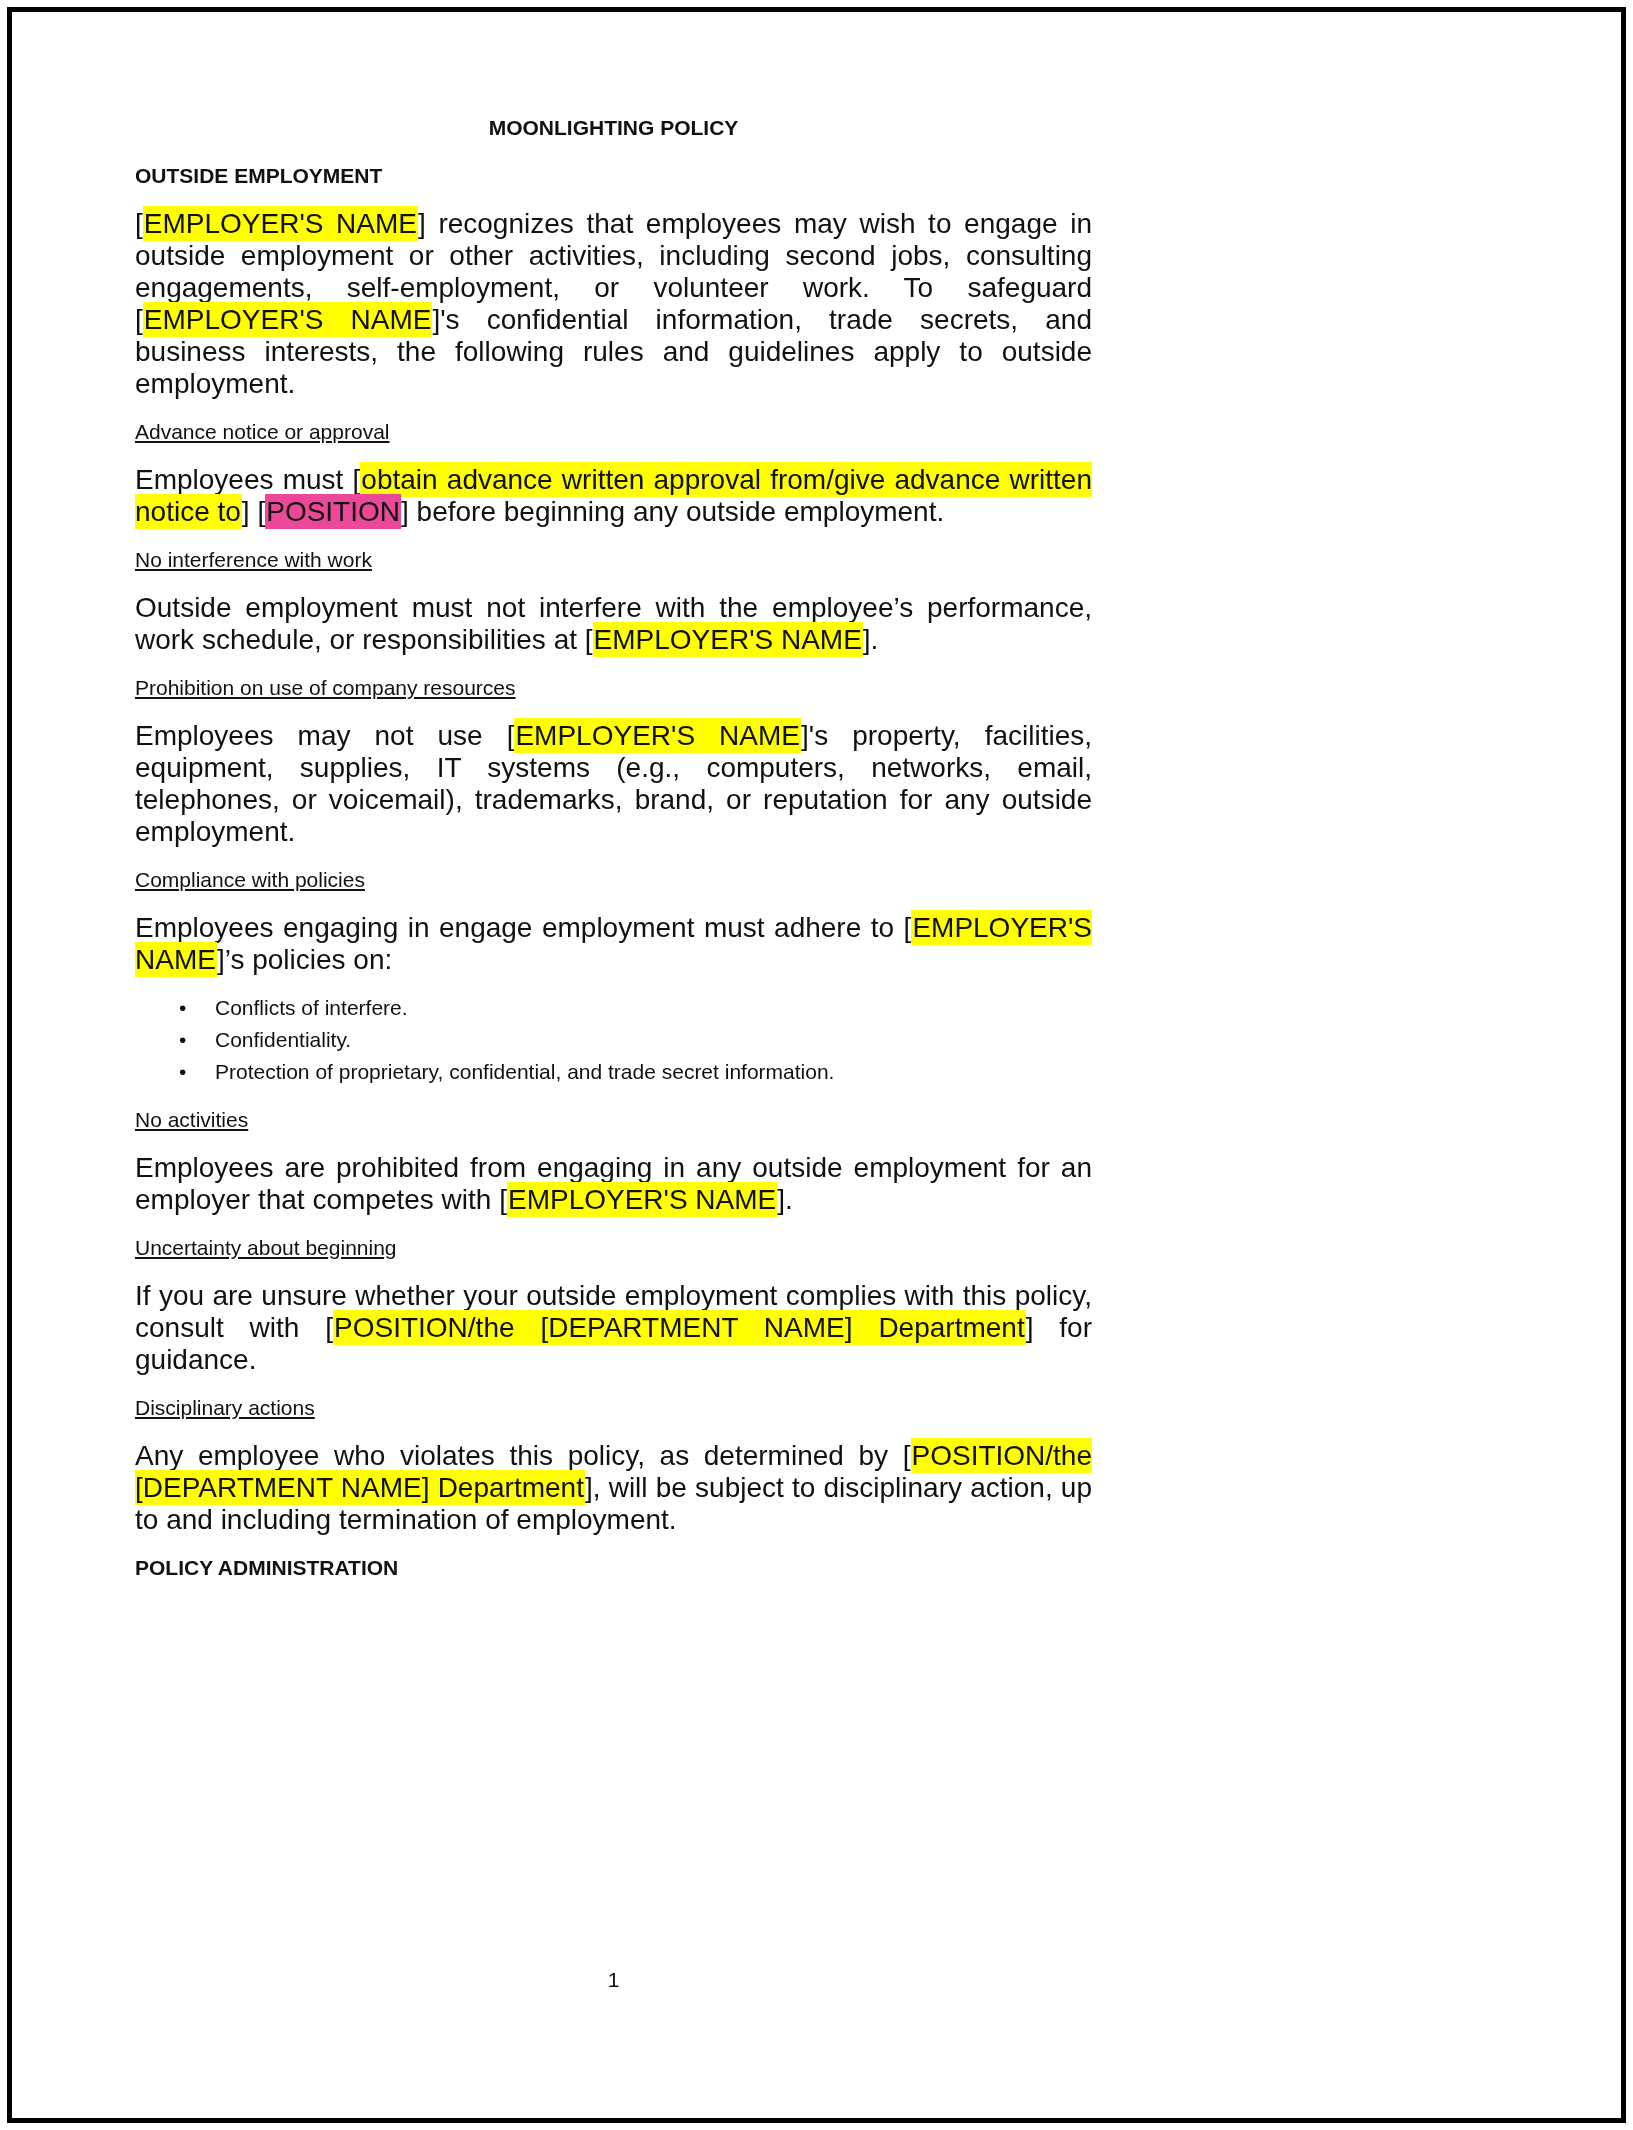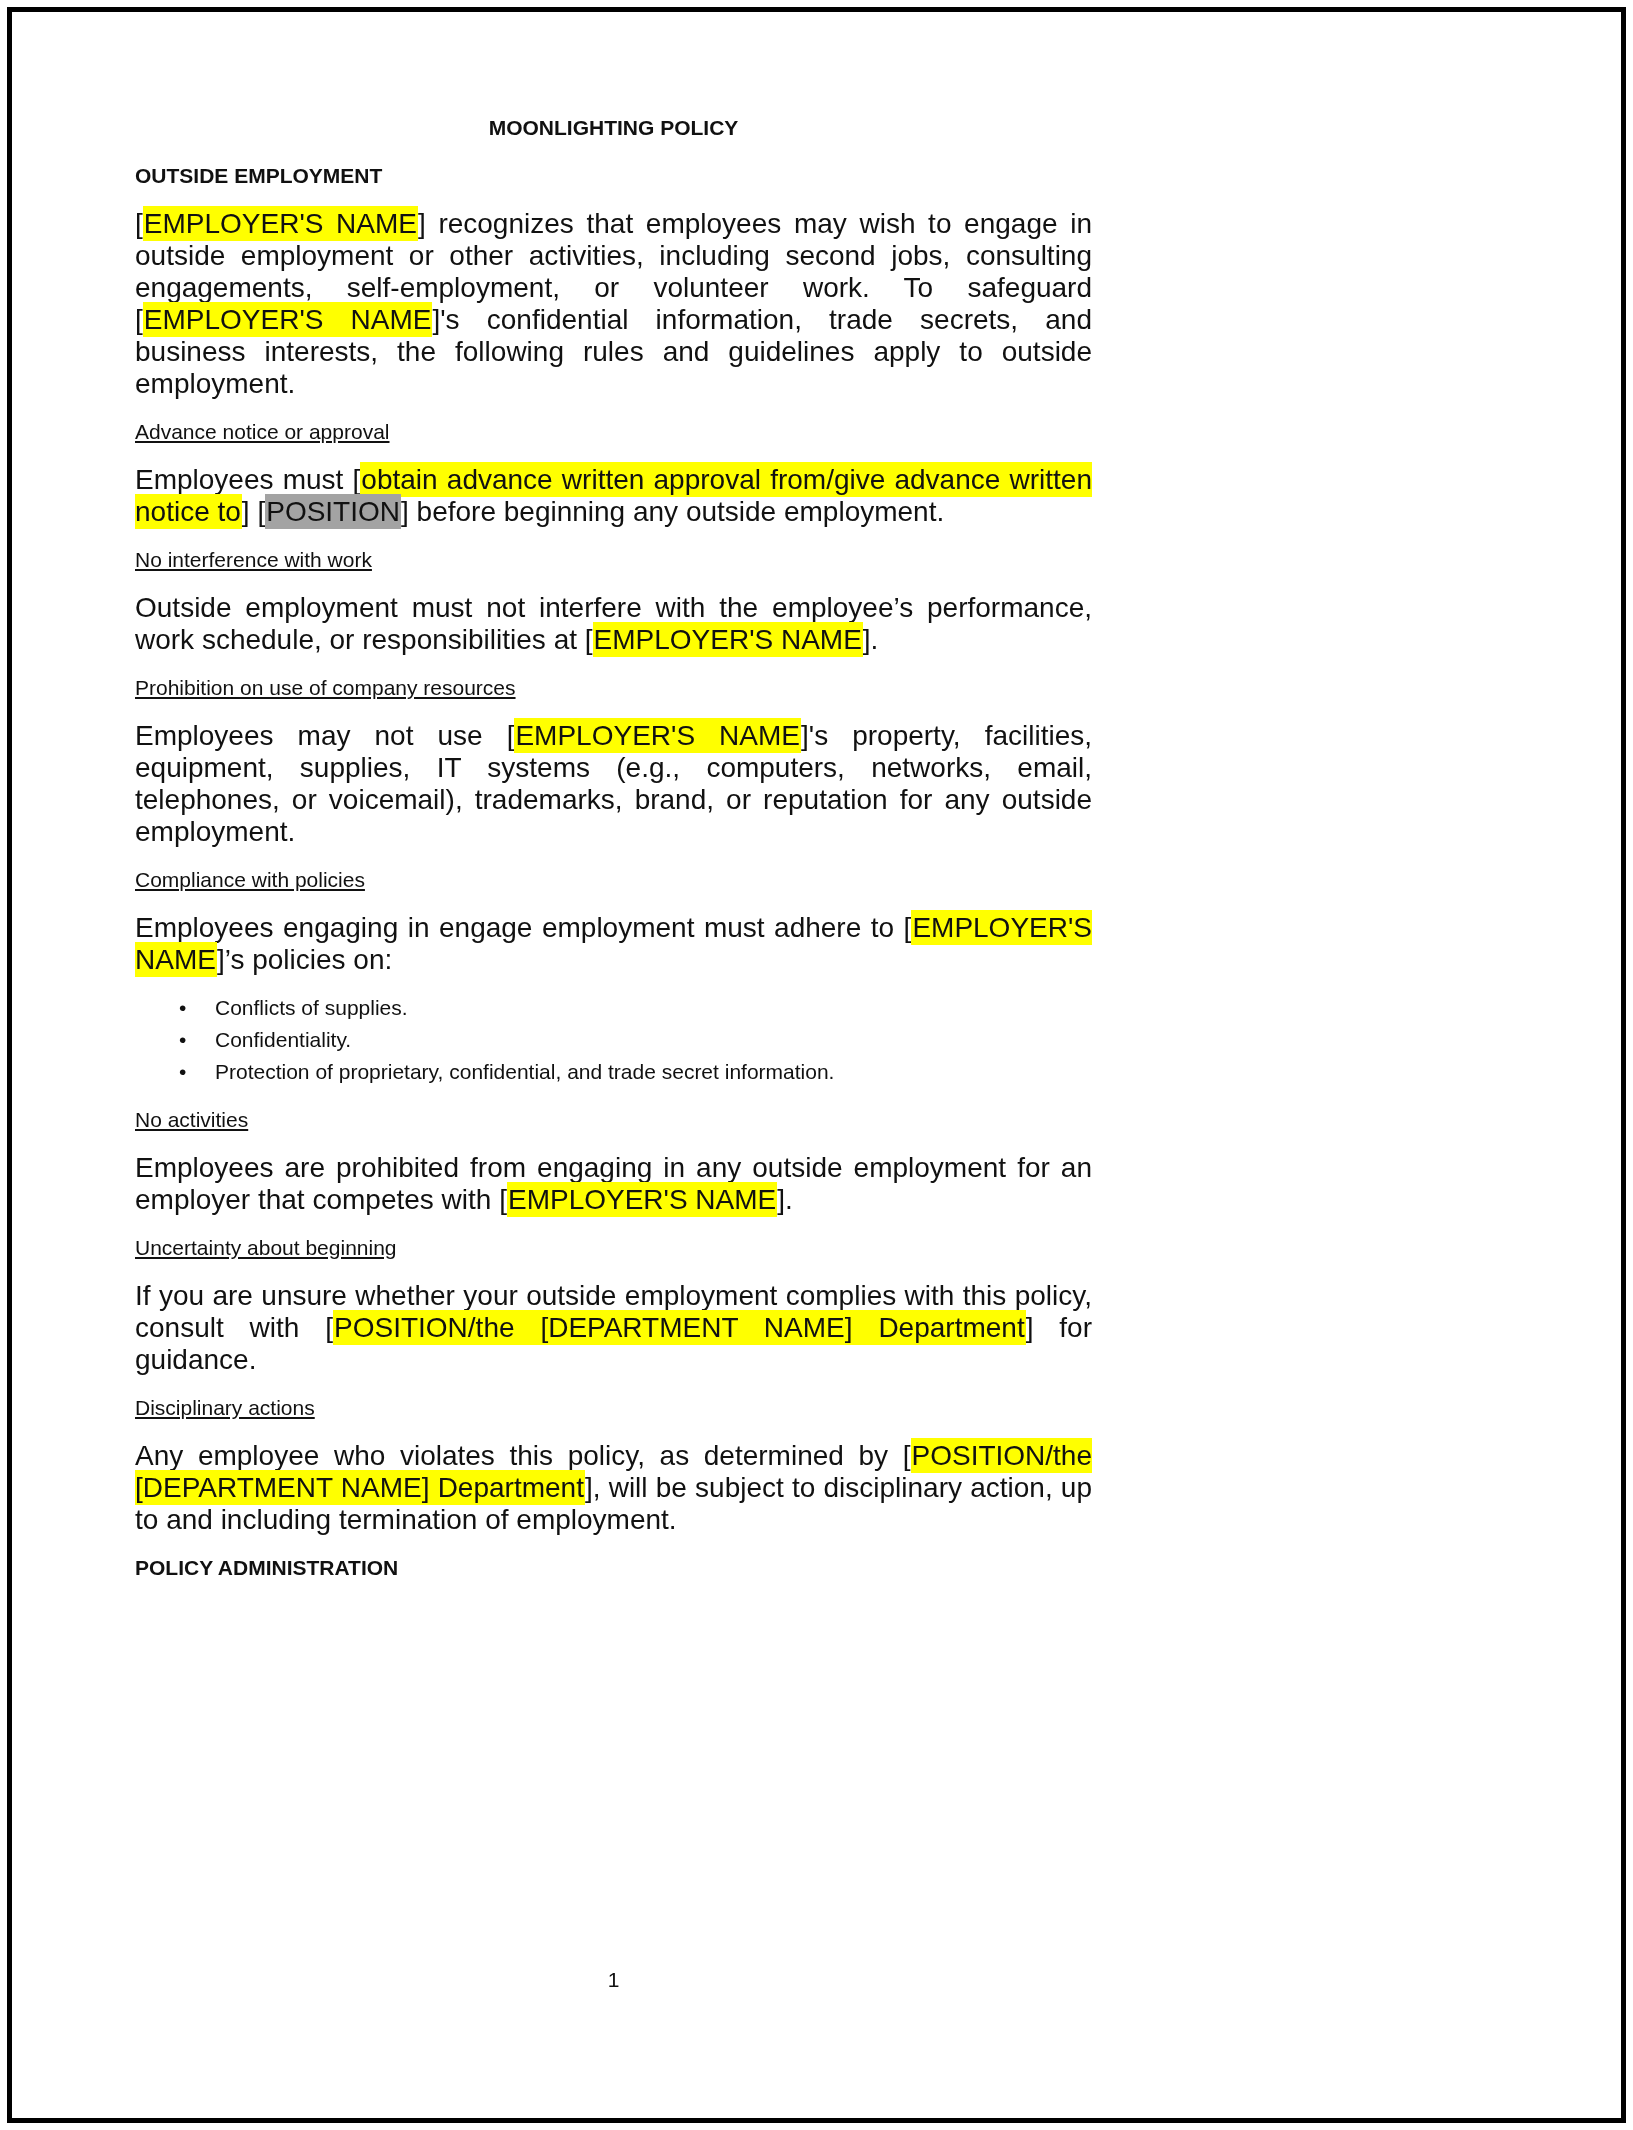--- a/index.html
+++ b/index.html
@@ -87,29 +87,29 @@
 </head>
 <body>
 
 <div class="page-frame">
   <div class="content">
     <div class="doc-title">MOONLIGHTING POLICY</div>
     <div id="blocks-root">
         <h2 class="h-bold">OUTSIDE EMPLOYMENT</h2>
         <p class="para"><span>[</span><span class="hl" style="background: rgb(255, 255, 0);">EMPLOYER'S NAME</span><span>] recognizes that employees may wish to engage in outside employment or other activities, including second jobs, consulting engagements, self-employment, or volunteer work. To safeguard [</span><span class="hl" style="background: rgb(255, 255, 0);">EMPLOYER'S NAME</span><span>]'s confidential information, trade secrets, and business interests, the following rules and guidelines apply to outside employment.</span></p>
         <h3 class="h-underline">Advance notice or approval</h3>
-        <p class="para"><span>Employees must [</span><span class="hl" style="background: rgb(255, 255, 0);">obtain advance written approval from/give advance written notice to</span><span>] [</span><span class="hl" style="background: #a3a3a3;">POSITION</span><span>] before beginning any outside employment.</span></p>
+        <p class="para"><span>Employees must [</span><span class="hl" style="background: rgb(255, 255, 0);">obtain advance written approval from/give advance written notice to</span><span>] [</span><span class="hl" style="background: #ec4899;">POSITION</span><span>] before beginning any outside employment.</span></p>
         <h3 class="h-underline">No interference with work</h3>
         <p class="para"><span>Outside employment must not interfere with the employee’s performance, work schedule, or responsibilities at [</span><span class="hl" style="background: rgb(255, 255, 0);">EMPLOYER'S NAME</span><span>].</span></p>
         <h3 class="h-underline">Prohibition on use of company resources</h3>
         <p class="para"><span>Employees may not use [</span><span class="hl" style="background: rgb(255, 255, 0);">EMPLOYER'S NAME</span><span>]'s property, facilities, equipment, supplies, IT systems (e.g., computers, networks, email, telephones, or voicemail), trademarks, brand, or reputation for any outside employment.</span></p>
         <h3 class="h-underline">Compliance with policies</h3>
         <p class="para"><span>Employees engaging in engage employment must adhere to [</span><span class="hl" style="background: rgb(255, 255, 0);">EMPLOYER'S NAME</span><span>]’s policies on:</span></p>
         <ul class="bullets">
-          <li>Conflicts of supplies.</li>
+          <li>Conflicts of interfere.</li>
           <li>Confidentiality.</li>
           <li>Protection of proprietary, confidential, and trade secret information.</li>
         </ul>
         <h3 class="h-underline">No activities</h3>
         <p class="para"><span>Employees are prohibited from engaging in any outside employment for an employer that competes with [</span><span class="hl" style="background: rgb(255, 255, 0);">EMPLOYER'S NAME</span><span>].</span></p>
         <h3 class="h-underline">Uncertainty about beginning</h3>
         <p class="para"><span>If you are unsure whether your outside employment complies with this policy, consult with [</span><span class="hl" style="background: rgb(255, 255, 0);">POSITION/the [DEPARTMENT NAME] Department</span><span>] for guidance.</span></p>
         <h3 class="h-underline">Disciplinary actions</h3>
         <p class="para"><span>Any employee who violates this policy, as determined by [</span><span class="hl" style="background: rgb(255, 255, 0);">POSITION/the [DEPARTMENT NAME] Department</span><span>], will be subject to disciplinary action, up to and including termination of employment.</span></p>
         <h2 class="h-bold">POLICY ADMINISTRATION</h2>

